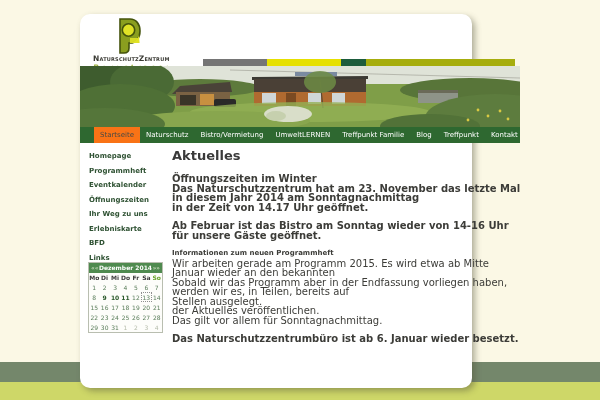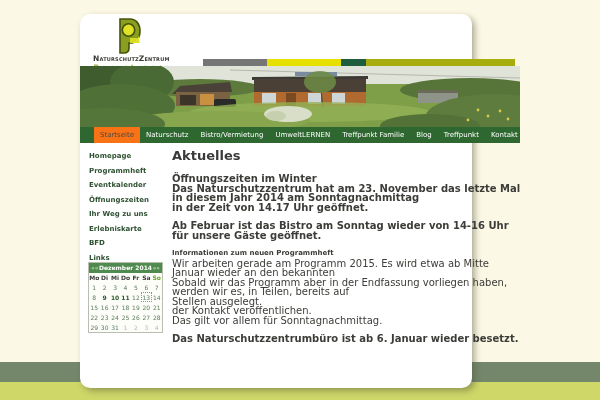--- a/index.html
+++ b/index.html
@@ -238,21 +238,21 @@
             <div class="line">in der Zeit von 14.17 Uhr geöffnet.</div>
           </div>
           <div class="para bold">
             <div class="line">Ab Februar ist  das Bistro am Sonntag wieder von 14-16 Uhr für unsere Gäste geöffnet.</div>
           </div>
           <div class="para">
             <div class="para-heading">Informationen zum neuen Programmheft</div>
             <div class="line">Wir arbeiten gerade am Programm 2015. Es wird etwa ab Mitte Januar wieder an den bekannten</div>
             <div class="line">Sobald wir das Programm aber in der Endfassung vorliegen haben, werden wir es, in Teilen, bereits auf</div>
             <div class="line">Stellen ausgelegt.</div>
-            <div class="line">der Kontakt veröffentlichen.</div>
+            <div class="line">der Aktuelles veröffentlichen.</div>
             <div class="line">Das gilt vor allem für Sonntagnachmittag.</div>
           </div>
           <div class="para bold">
             <div class="line">Das Naturschutzzentrumbüro ist ab 6. Januar wieder besetzt.</div>
           </div>
         </div>
     </main>
 
   </div>
 </div>

